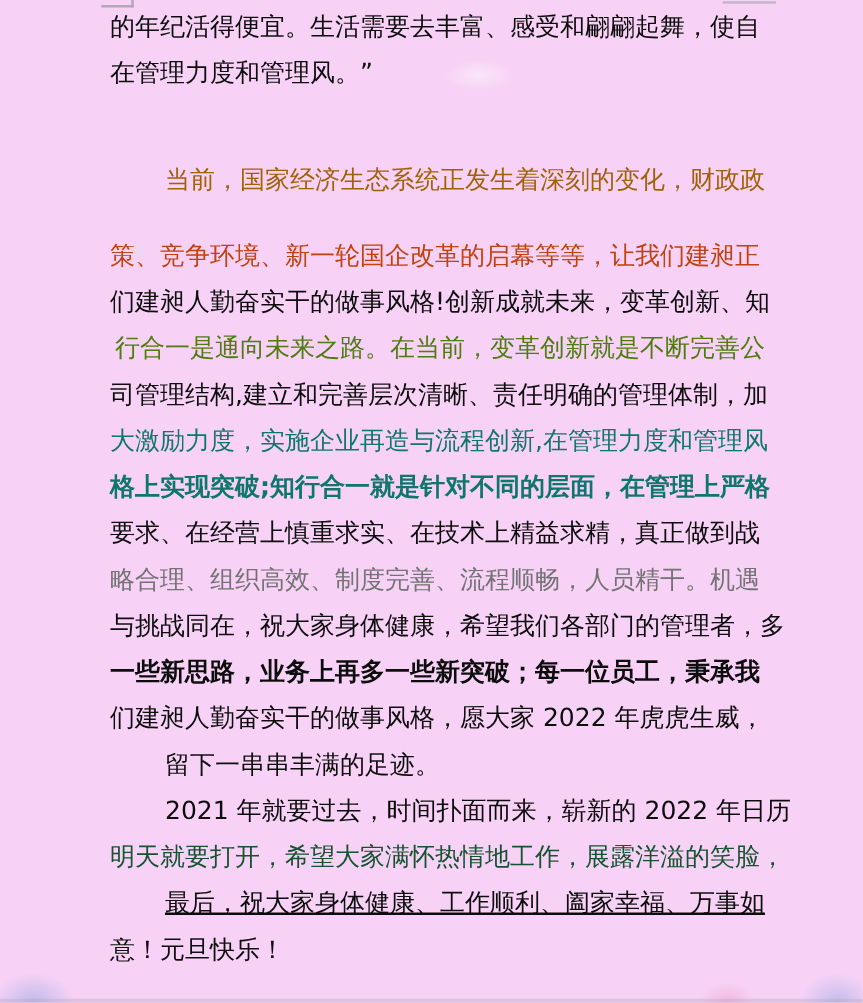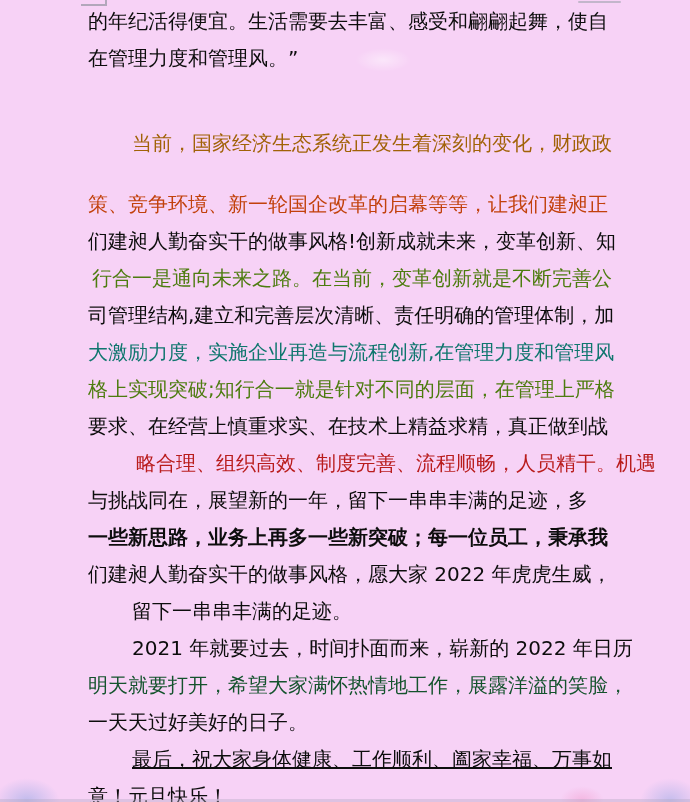--- a/index.html
+++ b/index.html
@@ -109,30 +109,29 @@
 
   <div class="text-block">
       <div class="text-line" style="color: rgb(13, 13, 13);">的年纪活得便宜。生活需要去丰富、感受和翩翩起舞，使自</div>
       <div class="text-line" style="color: rgb(13, 13, 13);">在管理力度和管理风。”</div>
       <div class="text-line indent" style="color: #a16207; margin-top: 48px;">当前，国家经济生态系统正发生着深刻的变化，财政政</div>
       <div class="text-line" style="color: #c2410c; margin-top: 24px;">策、竞争环境、新一轮国企改革的启幕等等，让我们建昶正</div>
       <div class="text-line" style="color: rgb(13, 13, 13);">们建昶人勤奋实干的做事风格!创新成就未来，变革创新、知</div>
       <div class="text-line" style="color: #4d7c0f; text-align: right;">行合一是通向未来之路。在当前，变革创新就是不断完善公</div>
       <div class="text-line" style="color: rgb(13, 13, 13);">司管理结构,建立和完善层次清晰、责任明确的管理体制，加</div>
       <div class="text-line" style="color: #0f766e;">大激励力度，实施企业再造与流程创新,在管理力度和管理风</div>
-      <div class="text-line" style="color: #4d7c0f;">格上实现突破;知行合一就是针对不同的层面，在管理上严格</div>
+      <div class="text-line" style="color: #0f766e; font-weight: bold;">格上实现突破;知行合一就是针对不同的层面，在管理上严格</div>
       <div class="text-line" style="color: rgb(13, 13, 13);">要求、在经营上慎重求实、在技术上精益求精，真正做到战</div>
-      <div class="text-line" style="color: #b91c1c; margin-left: 48px;">略合理、组织高效、制度完善、流程顺畅，人员精干。机遇</div>
-      <div class="text-line" style="color: rgb(13, 13, 13);">与挑战同在，展望新的一年，留下一串串丰满的足迹，多</div>
+      <div class="text-line" style="color: #737373;">略合理、组织高效、制度完善、流程顺畅，人员精干。机遇</div>
+      <div class="text-line" style="color: rgb(13, 13, 13);">与挑战同在，祝大家身体健康，希望我们各部门的管理者，多</div>
       <div class="text-line" style="color: rgb(13, 13, 13); font-weight: bold;">一些新思路，业务上再多一些新突破；每一位员工，秉承我</div>
       <div class="text-line" style="color: rgb(13, 13, 13);">们建昶人勤奋实干的做事风格，愿大家 2022 年虎虎生威，</div>
       <div class="text-line" style="color: rgb(13, 13, 13); margin-left: 44px;">留下一串串丰满的足迹。</div>
       <div class="text-line indent" style="color: rgb(13, 13, 13);">2021 年就要过去，时间扑面而来，崭新的 2022 年日历</div>
       <div class="text-line" style="color: #14532d;">明天就要打开，希望大家满怀热情地工作，展露洋溢的笑脸，</div>
-      <div class="text-line" style="color: rgb(13, 13, 13);">一天天过好美好的日子。</div>
       <div class="text-line indent" style="color: rgb(13, 13, 13); text-decoration: underline;">最后，祝大家身体健康、工作顺利、阖家幸福、万事如</div>
       <div class="text-line" style="color: rgb(13, 13, 13);">意！元旦快乐！</div>
     </div>
 
   <div class="smudge smudge-bottom-left"></div>
   <div class="smudge smudge-bottom-right"></div>
   <div class="smudge smudge-bottom-pink"></div>
   <div class="bottom-strip"></div>
 </div>
 

